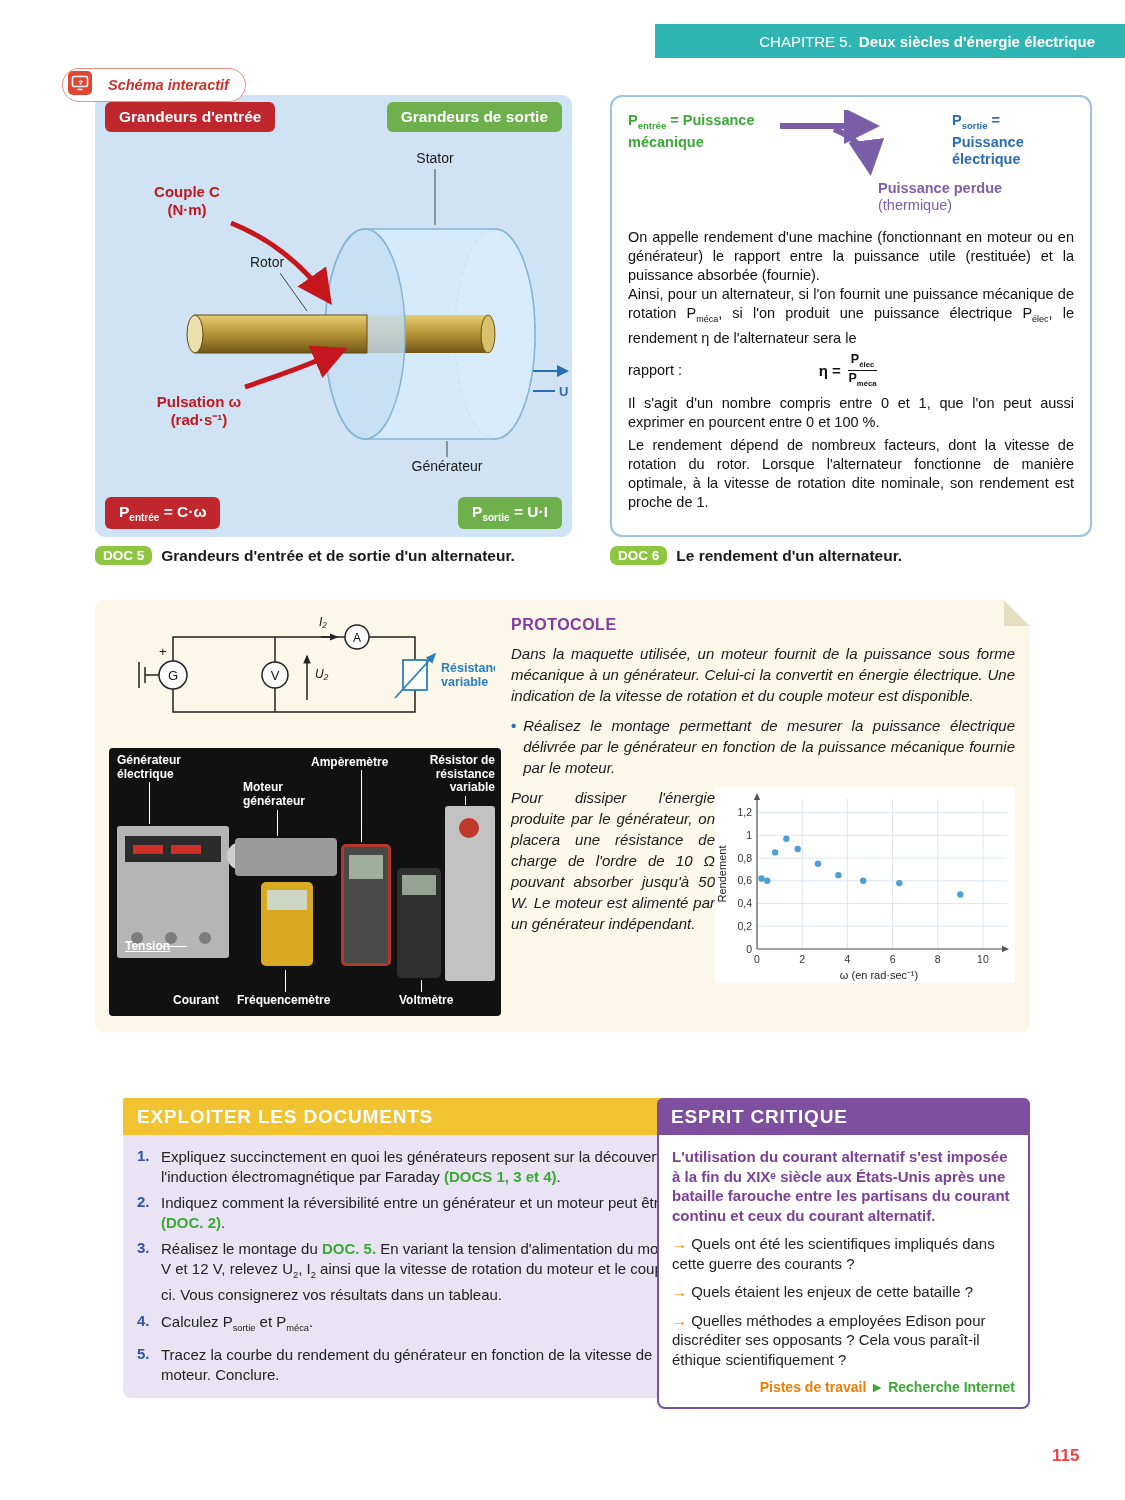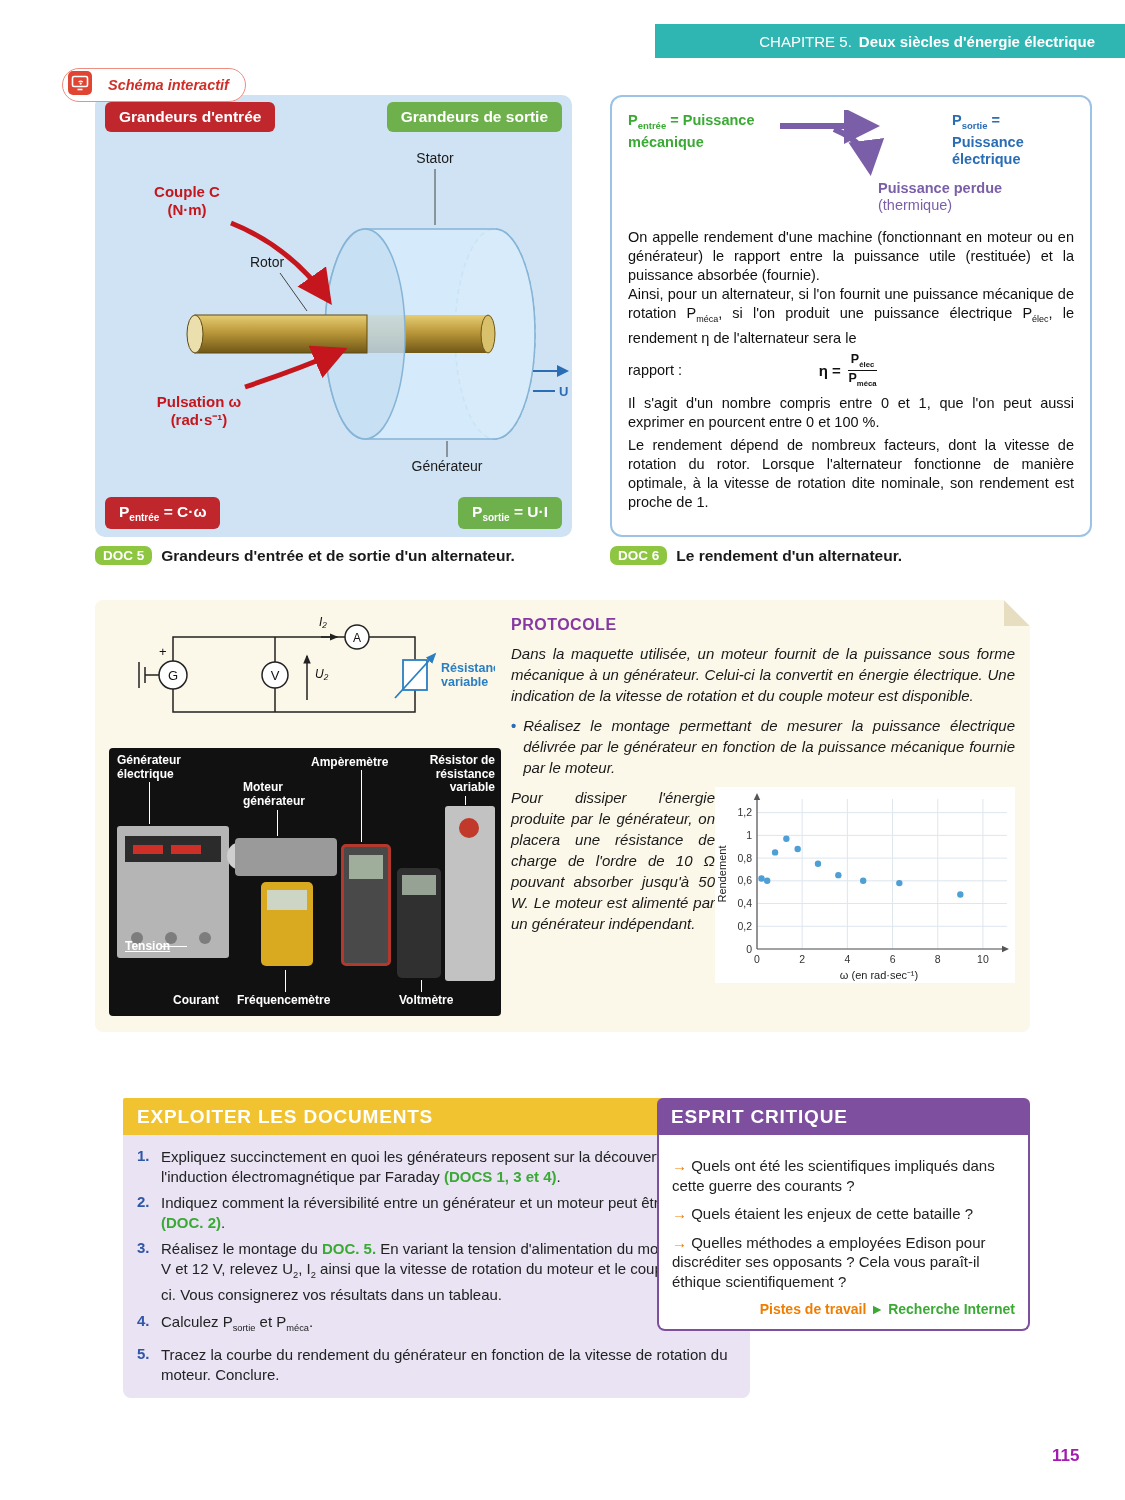--- a/index.html
+++ b/index.html
@@ -106,21 +106,21 @@
 .esprit{position:absolute;left:657px;top:1098px;width:373px;}
 .es-header{height:37px;background:#7d4f9e;color:#fff;font-weight:bold;font-size:19px;letter-spacing:.8px;display:flex;align-items:center;padding-left:14px;border-radius:6px 6px 0 0;}
 .es-body{background:#fff;border:2px solid #7d4f9e;border-top:none;border-radius:0 0 8px 8px;padding:12px 13px;}
 .es-intro{color:#7b3f98;font-weight:bold;font-size:15px;line-height:19.5px;}
 .es-q{margin-top:9px;font-size:15px;line-height:19.5px;color:#222;}
 .es-arr{color:#ef7d00;font-weight:bold;}
 .es-footer{margin-top:10px;text-align:right;font-size:14px;}
 .pistes{color:#ef7d00;font-weight:bold;}
 .farrow{color:#3aaa35;margin:0 4px;}
 .recherche{color:#3aaa35;font-weight:bold;}
-.page-num{position:absolute;left:1052px;top:1446px;color:#a21caf;font-weight:bold;font-size:17px;}
+.page-num{position:absolute;left:1052px;top:1446px;color:#ef4444;font-weight:bold;font-size:17px;}
 </style>
 </head>
 <body>
 
 <div class="page">
 
   <div class="chapter-bar">
     <span class="ch-num">CHAPITRE 5.</span>
     <span class="ch-title">Deux siècles d'énergie électrique</span>
   </div>
@@ -403,20 +403,21 @@
       <div class="ex-item">
         <span class="inum">5.</span>
         <span class="itext">Tracez la courbe du rendement du générateur en fonction de la vitesse de rotation du moteur. Conclure.</span>
       </div>
     </div>
   </div>
 
   <div class="esprit">
     <div class="es-header">ESPRIT CRITIQUE</div>
     <div class="es-body">
+      <p class="es-intro">L'utilisation du courant alternatif s'est imposée à la fin du XIXᵉ siècle aux États-Unis après une bataille farouche entre les partisans du courant continu et ceux du courant alternatif.</p>
       <p class="es-q">
         <span class="es-arr">→</span>
         <span>Quels ont été les scientifiques impliqués dans cette guerre des courants ?</span>
       </p>
       <p class="es-q">
         <span class="es-arr">→</span>
         <span>Quels étaient les enjeux de cette bataille ?</span>
       </p>
       <p class="es-q">
         <span class="es-arr">→</span>

